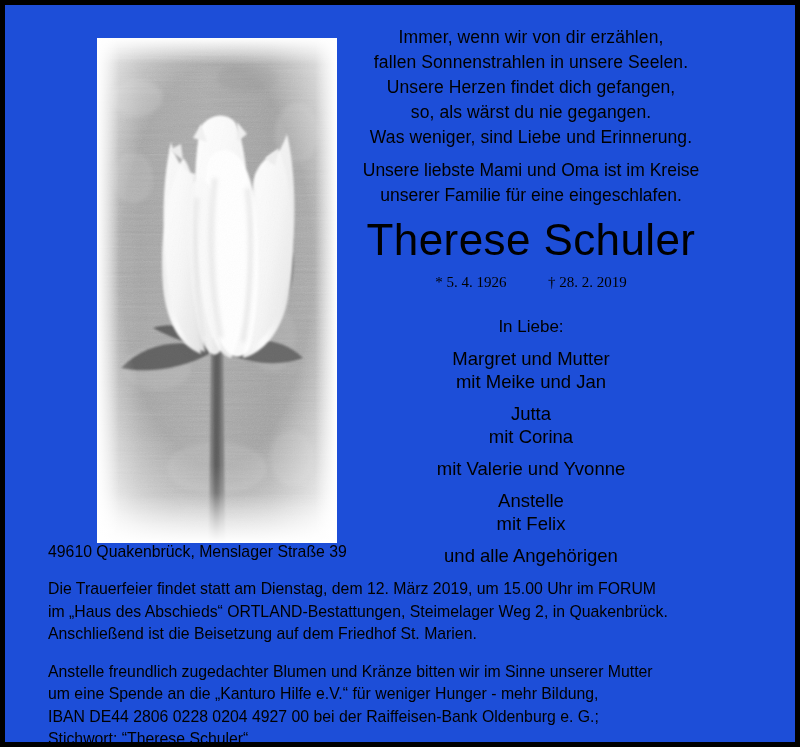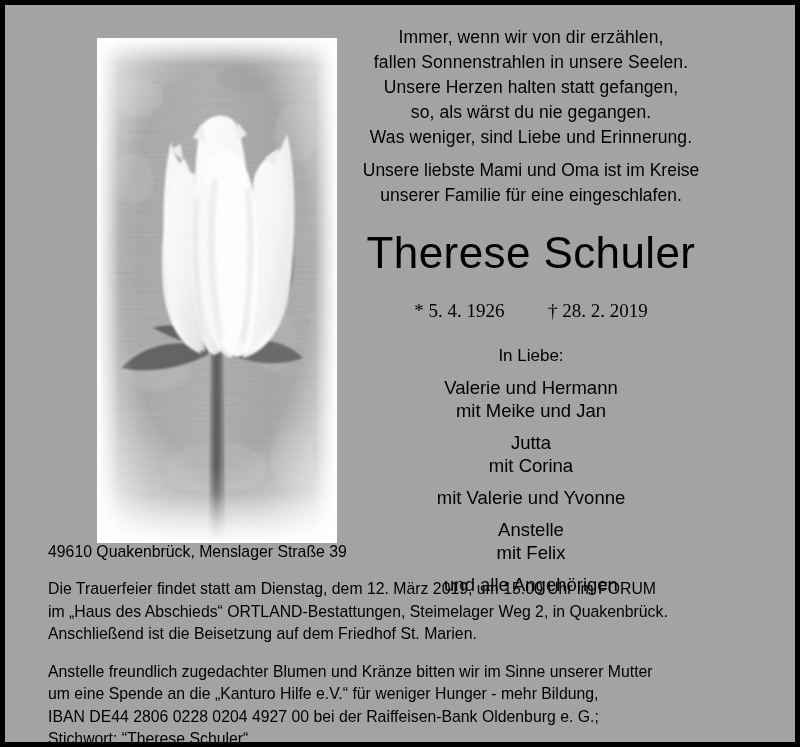--- a/index.html
+++ b/index.html
@@ -10,21 +10,21 @@
   }
   body {
     font-family: "Liberation Sans", sans-serif;
   }
 
   .notice {
     position: relative;
     width: 800px;
     height: 747px;
     box-sizing: border-box;
-    background: #a3a3a3;
+    background: #1d4ed8;
     border: 5px solid #000000;
     overflow: hidden;
   }
 
   
   .rose-figure {
     position: absolute;
     left: 52px;
     top: 17px;
     width: 240px;
@@ -56,38 +56,38 @@
   .poem .line { display: block; white-space: nowrap; }
 
   .intro {
     margin-top: 8px;
     font-size: 17.5px;
     line-height: 25px;
   }
   .intro .line { display: block; white-space: nowrap; }
 
   .deceased-name {
-    margin-top: 19px;
+    margin-top: 6px;
     font-size: 44px;
     line-height: 52px;
     font-weight: 400;
     letter-spacing: 0.4px;
     white-space: nowrap;
   }
 
   .maiden-name {
     margin-top: 1px;
     font-size: 16.5px;
     line-height: 21px;
     font-family: "Liberation Serif", serif;
   }
 
   .life-dates {
-    margin-top: 20px;
-    font-size: 19px;
+    margin-top: 4px;
+    font-size: 15px;
     line-height: 24px;
     font-family: "Liberation Serif", serif;
     white-space: nowrap;
   }
   .life-dates .gap { display: inline-block; width: 34px; }
 
   .in-love-label {
     margin-top: 22px;
     font-size: 17px;
     line-height: 22px;
@@ -285,21 +285,21 @@
       <rect x="0" y="0" width="22" height="505" fill="url(#fadeL)"></rect>
       <rect x="218" y="0" width="22" height="505" fill="url(#fadeR)"></rect>
     </svg>
   </figure>
 
   <div class="text-column">
 
     <div class="poem">
       <span class="line">Immer, wenn wir von dir erzählen,</span>
       <span class="line">fallen Sonnenstrahlen in unsere Seelen.</span>
-      <span class="line">Unsere Herzen halten statt gefangen,</span>
+      <span class="line">Unsere Herzen findet dich gefangen,</span>
       <span class="line">so, als wärst du nie gegangen.</span>
       <span class="line">Was weniger, sind Liebe und Erinnerung.</span>
     </div>
 
     <div class="intro">
       <span class="line">Unsere liebste Mami und Oma ist im Kreise</span>
       <span class="line">unserer Familie für eine eingeschlafen.</span>
     </div>
 
     <div class="deceased-name">Therese Schuler</div>
@@ -307,21 +307,21 @@
 
     <div class="life-dates">
       <span>* 5. 4. 1926</span>
       <span class="gap"></span>
       <span>† 28. 2. 2019</span>
     </div>
 
     <div class="in-love-label">In Liebe:</div>
 
     <div class="family-group">
-      <span class="line">Valerie und Hermann</span>
+      <span class="line">Margret und Mutter</span>
       <span class="line">mit Meike und Jan</span>
     </div>
     <div class="family-group">
       <span class="line">Jutta</span>
       <span class="line">mit Corina</span>
     </div>
     <div class="family-group">
       <span class="line">mit Valerie und Yvonne</span>
     </div>
     <div class="family-group">

